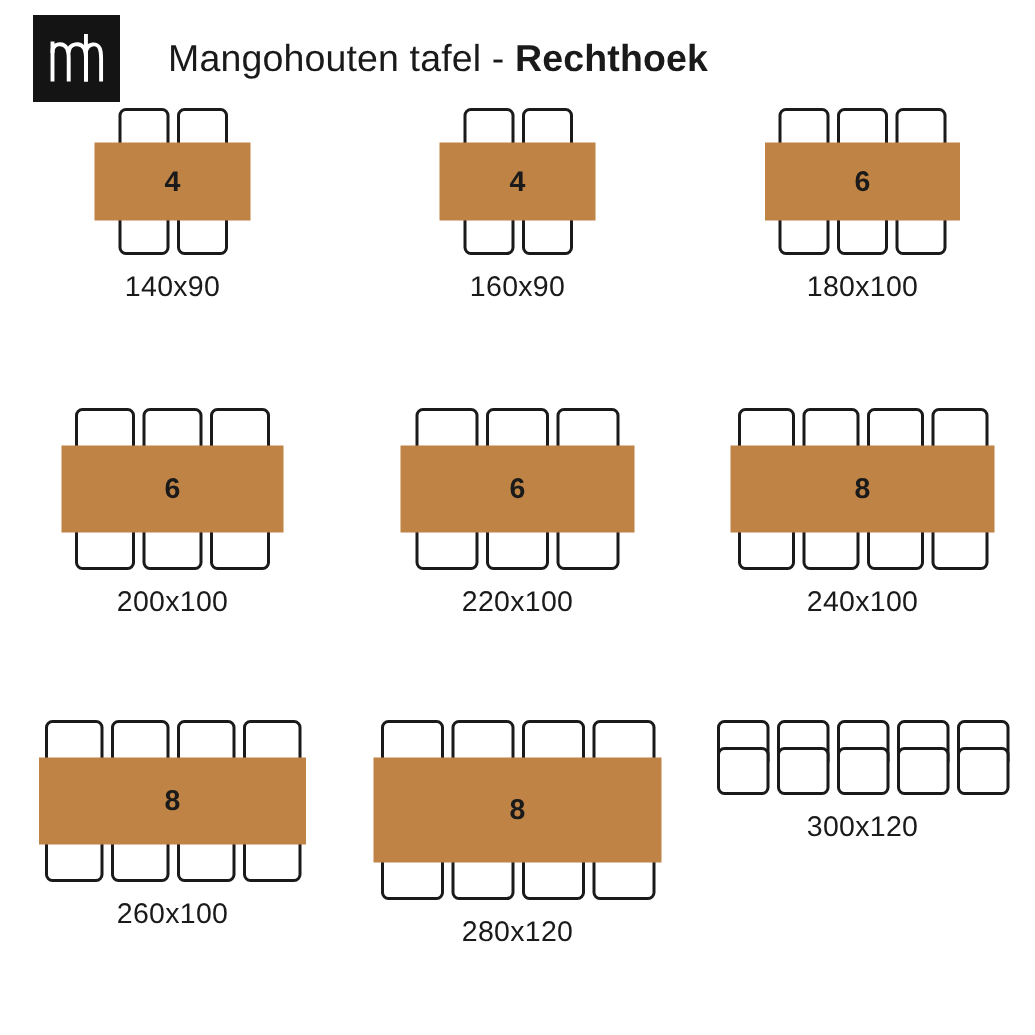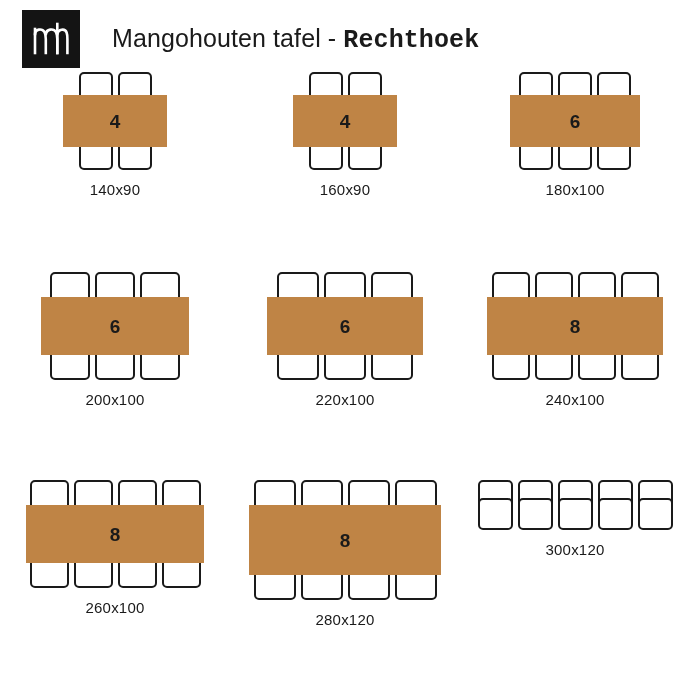--- a/index.html
+++ b/index.html
@@ -38,21 +38,21 @@
 
   .title {
     margin-left: 32px;
     font-size: 25px;
     line-height: 1;
     letter-spacing: 0.1px;
     white-space: nowrap;
   }
   .title .t-light { font-weight: 400; }
   .title .t-sep   { font-weight: 400; }
-  .title .t-bold  { font-weight: 700; font-family: Liberation Mono, monospace; }
+  .title .t-bold  { font-weight: 700; }
 
   
   .grid {
     position: absolute;
     top: 72px;
     left: 0;
     width: 690px;
     display: flex;
     flex-direction: column;
   }
@@ -113,21 +113,21 @@
 
   
   .side-wrap {
     display: flex;
     align-items: center;
     justify-content: center;
   }
 
   .caption {
     margin-top: 11px;
-    font-size: 15px;
+    font-size: 19px;
     color: #1a1a1a;
     letter-spacing: 0.2px;
     text-align: right;
   }
 
   
   .tuck-top { margin-bottom: -7px; }
   .tuck-bot { margin-top: -7px; }
 </style>
 </head>

